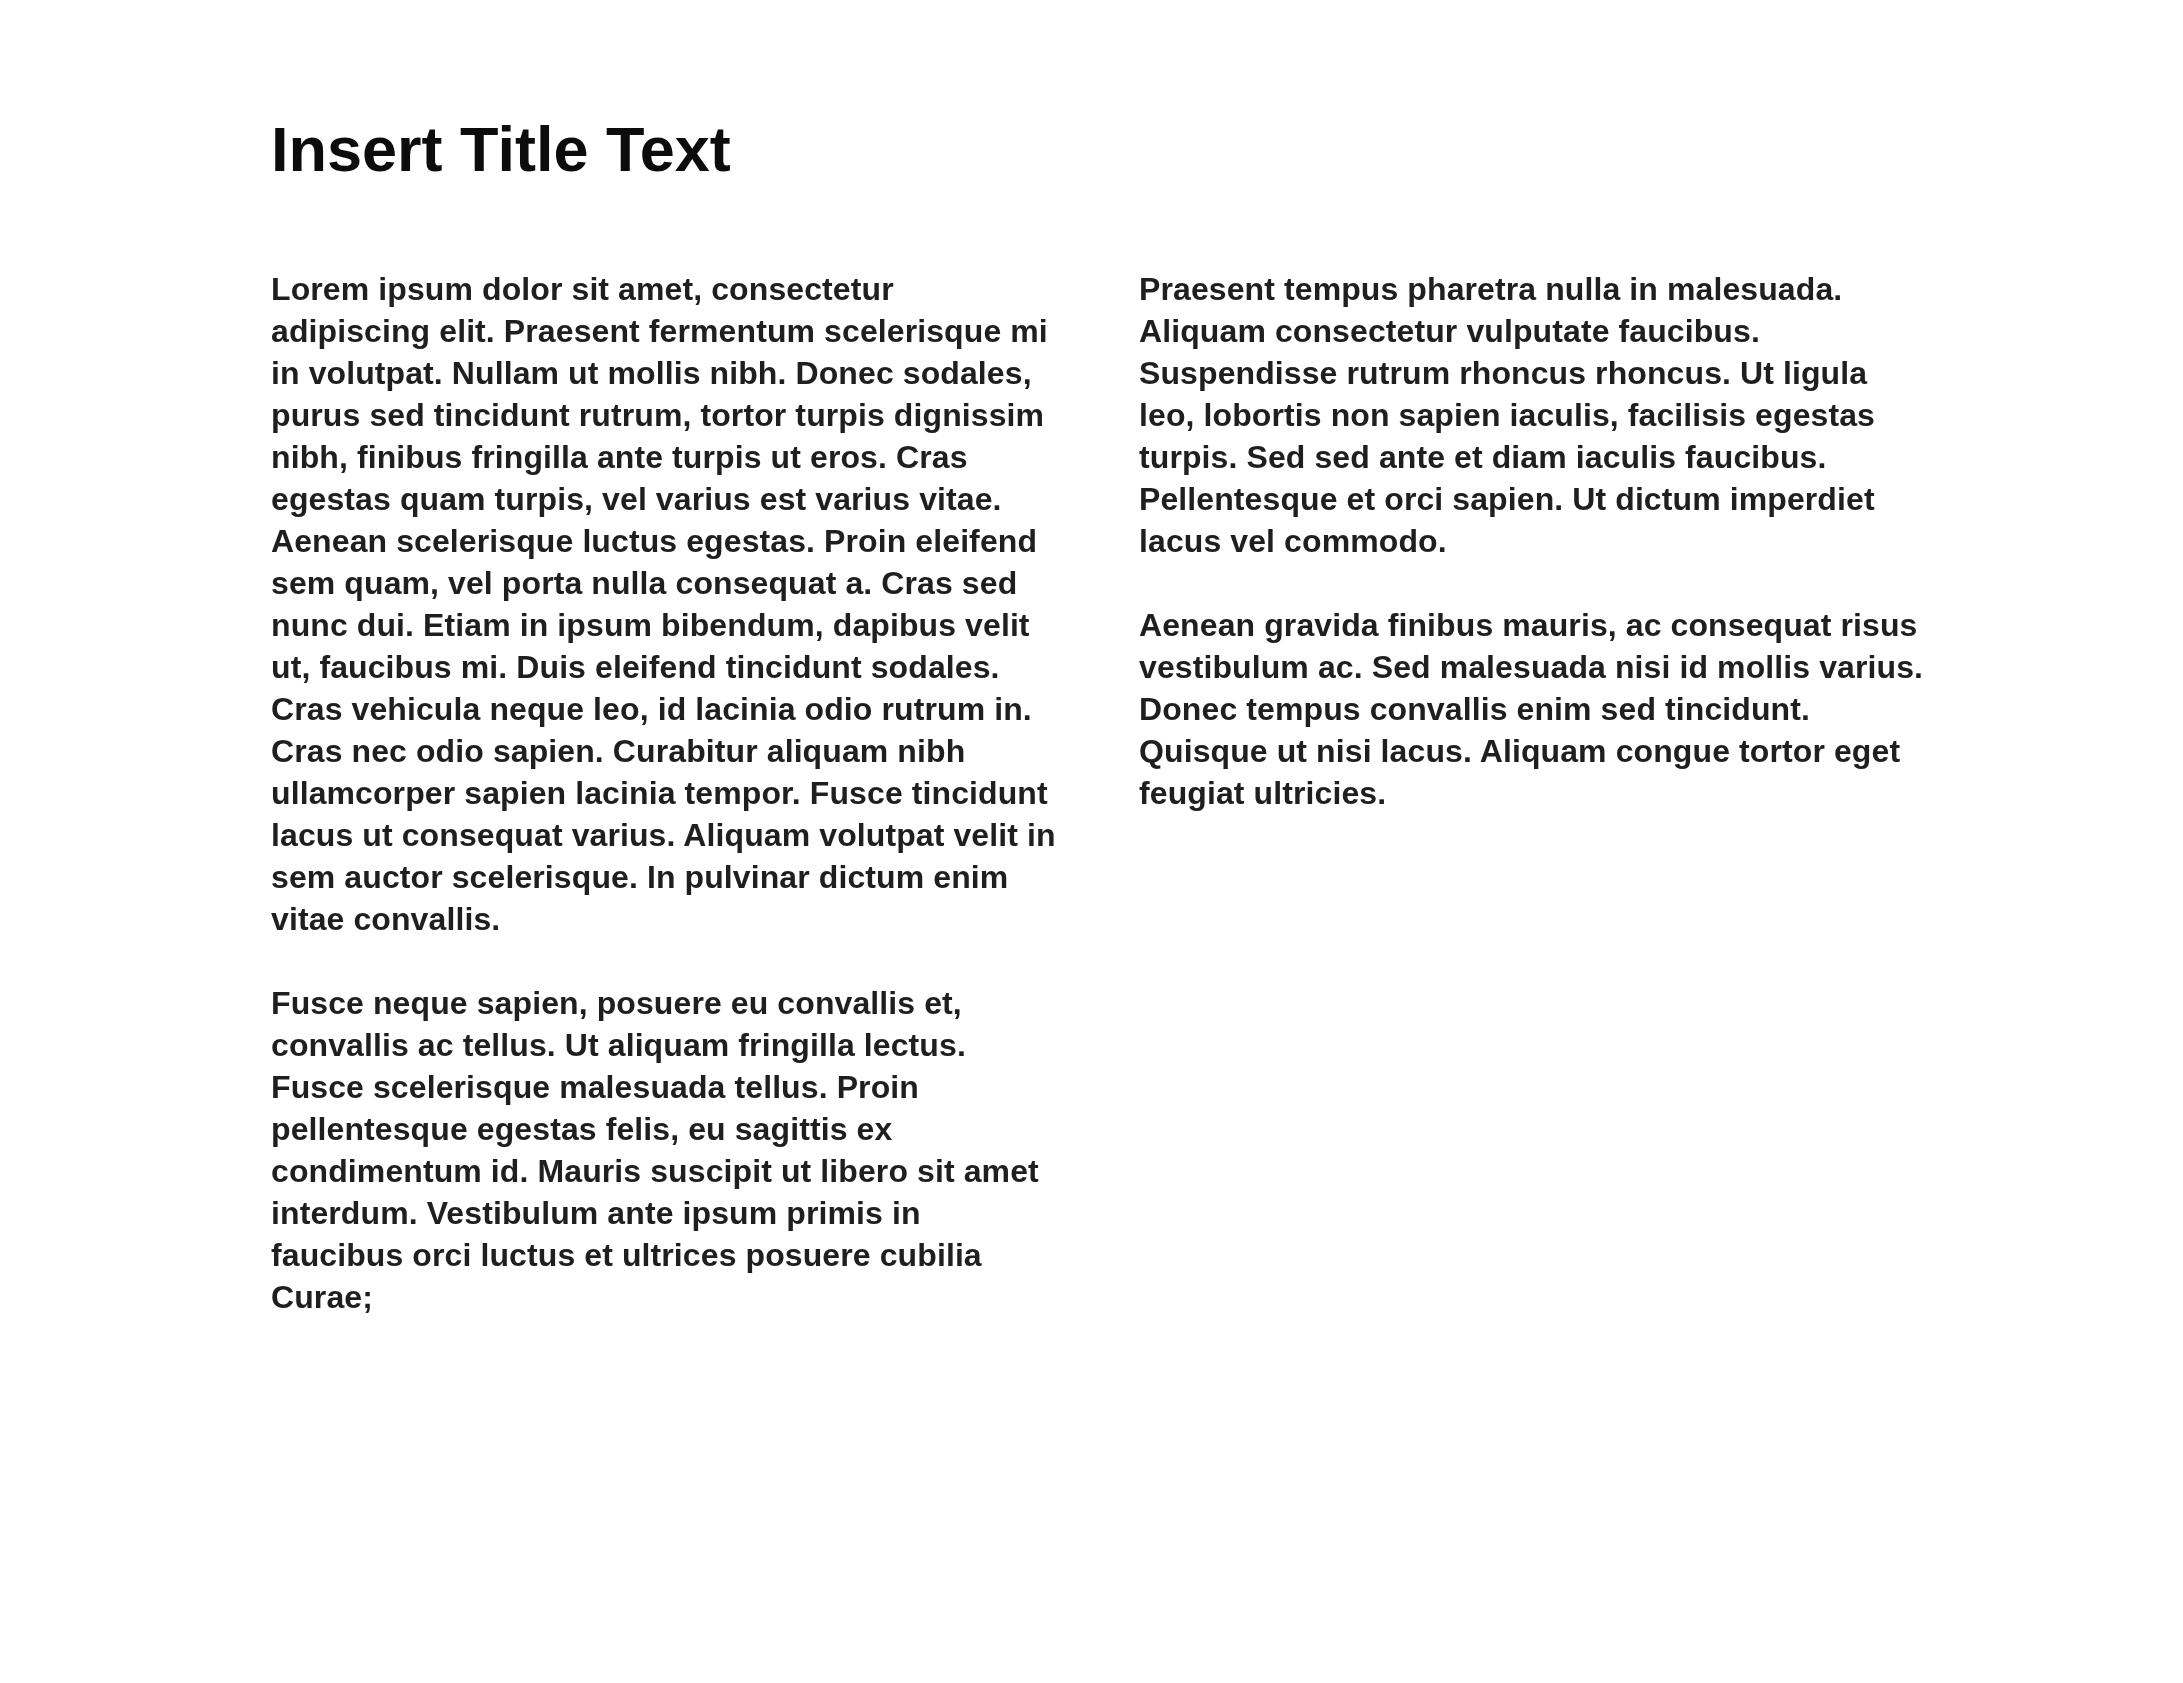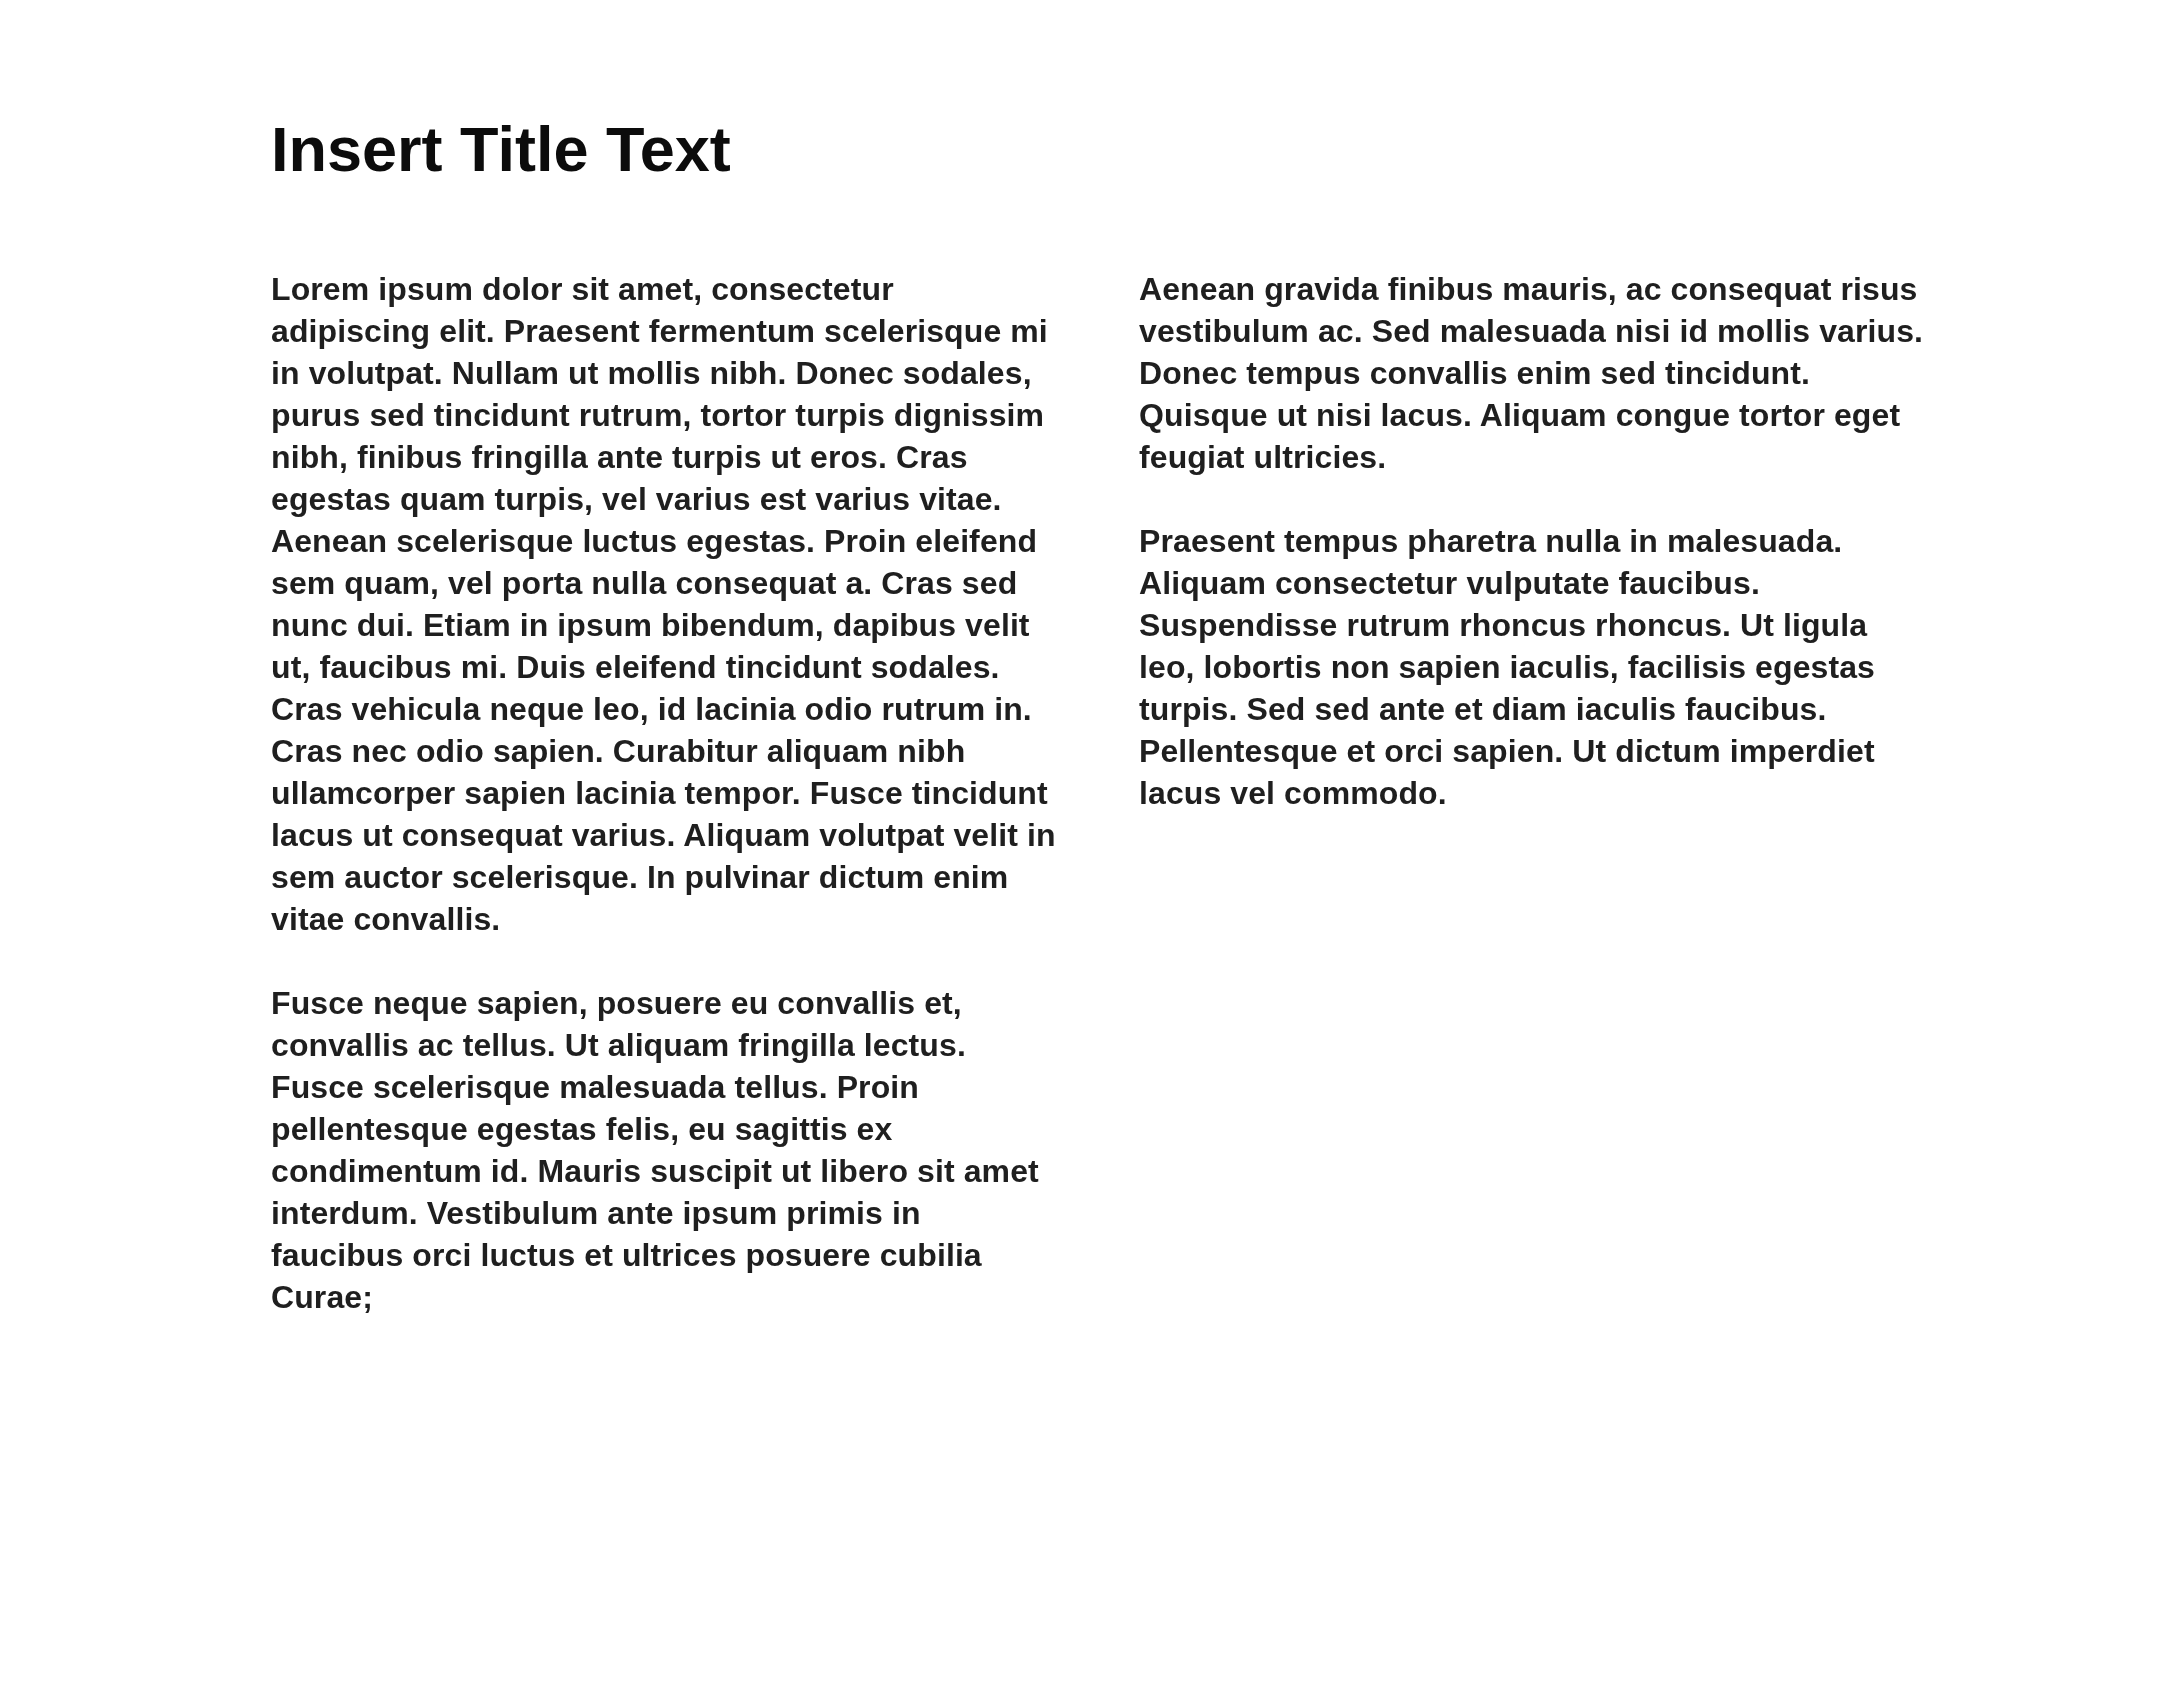--- a/index.html
+++ b/index.html
@@ -62,18 +62,18 @@
 <div class="page">
   <h1 class="title">Insert Title Text</h1>
 
   <div class="columns">
     <div class="col">
       <p>Lorem ipsum dolor sit amet, consectetur adipiscing elit. Praesent fermentum scelerisque mi in volutpat. Nullam ut mollis nibh. Donec sodales, purus sed tincidunt rutrum, tortor turpis dignissim nibh, finibus fringilla ante turpis ut eros. Cras egestas quam turpis, vel varius est varius vitae. Aenean scelerisque luctus egestas. Proin eleifend sem quam, vel porta nulla consequat a. Cras sed nunc dui. Etiam in ipsum bibendum, dapibus velit ut, faucibus mi. Duis eleifend tincidunt sodales. Cras vehicula neque leo, id lacinia odio rutrum in. Cras nec odio sapien. Curabitur aliquam nibh ullamcorper sapien lacinia tempor. Fusce tincidunt lacus ut consequat varius. Aliquam volutpat velit in sem auctor scelerisque. In pulvinar dictum enim vitae convallis.</p>
       <p>Fusce neque sapien, posuere eu convallis et, convallis ac tellus. Ut aliquam fringilla lectus. Fusce scelerisque malesuada tellus. Proin pellentesque egestas felis, eu sagittis ex condimentum id. Mauris suscipit ut libero sit amet interdum. Vestibulum ante ipsum primis in faucibus orci luctus et ultrices posuere cubilia Curae;</p>
     </div>
 
     <div class="col">
+      <p>Praesent tempus pharetra nulla in malesuada. Aliquam consectetur vulputate faucibus. Suspendisse rutrum rhoncus rhoncus. Ut ligula leo, lobortis non sapien iaculis, facilisis egestas turpis. Sed sed ante et diam iaculis faucibus. Pellentesque et orci sapien. Ut dictum imperdiet lacus vel commodo.</p>
       <p>Aenean gravida finibus mauris, ac consequat risus vestibulum ac. Sed malesuada nisi id mollis varius. Donec tempus convallis enim sed tincidunt. Quisque ut nisi lacus. Aliquam congue tortor eget feugiat ultricies.</p>
-      <p>Praesent tempus pharetra nulla in malesuada. Aliquam consectetur vulputate faucibus. Suspendisse rutrum rhoncus rhoncus. Ut ligula leo, lobortis non sapien iaculis, facilisis egestas turpis. Sed sed ante et diam iaculis faucibus. Pellentesque et orci sapien. Ut dictum imperdiet lacus vel commodo.</p>
     </div>
   </div>
 </div>
 
 
 </body></html>

